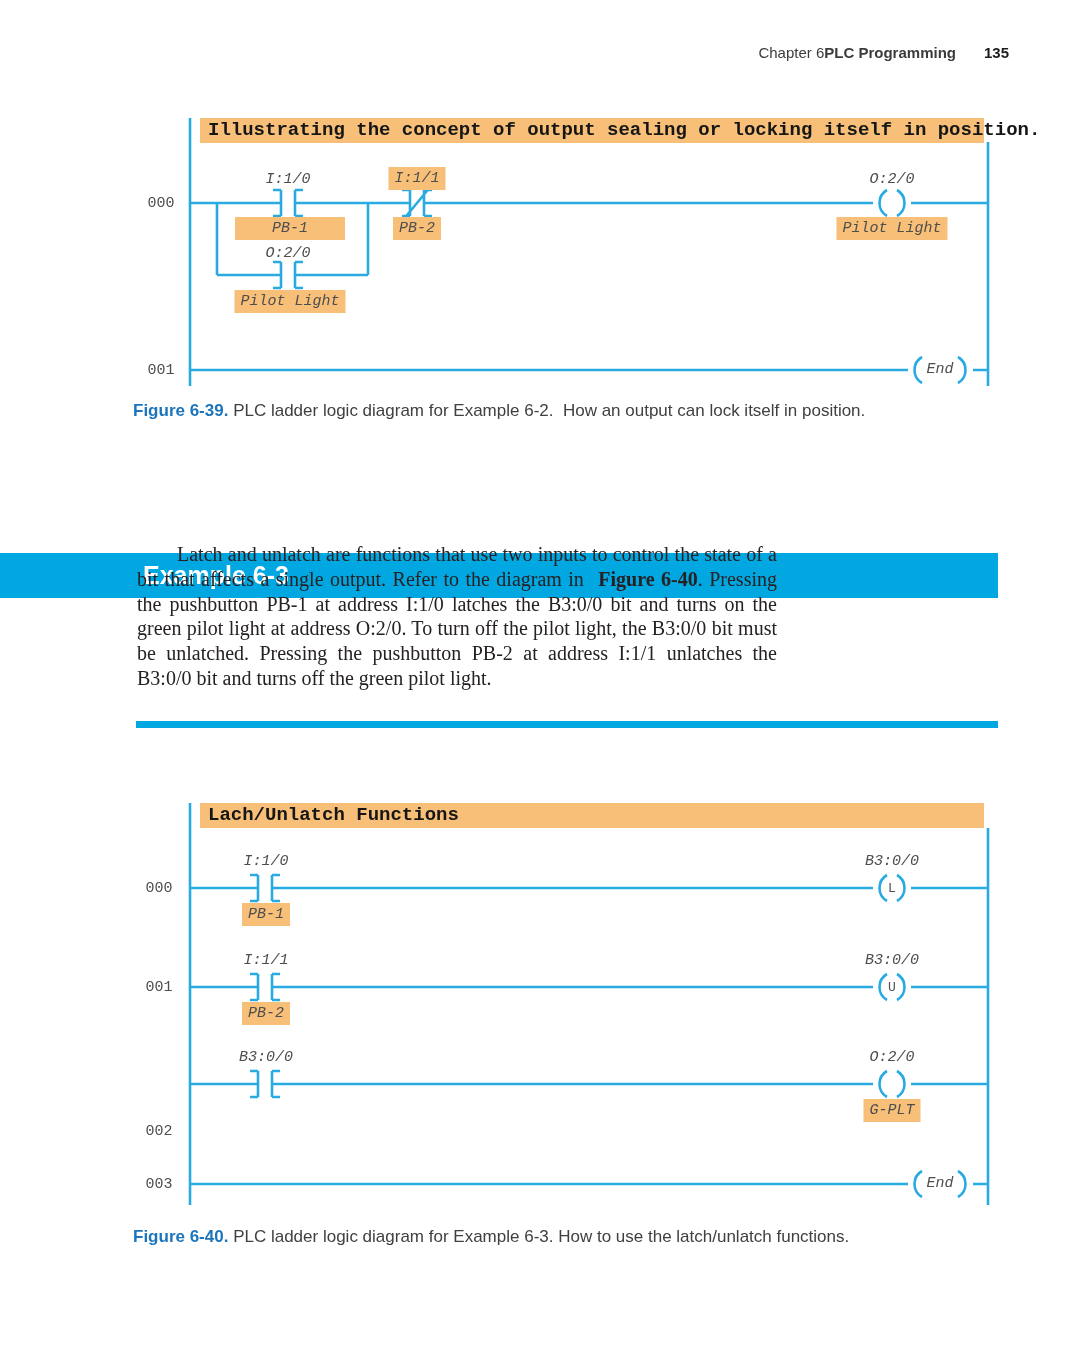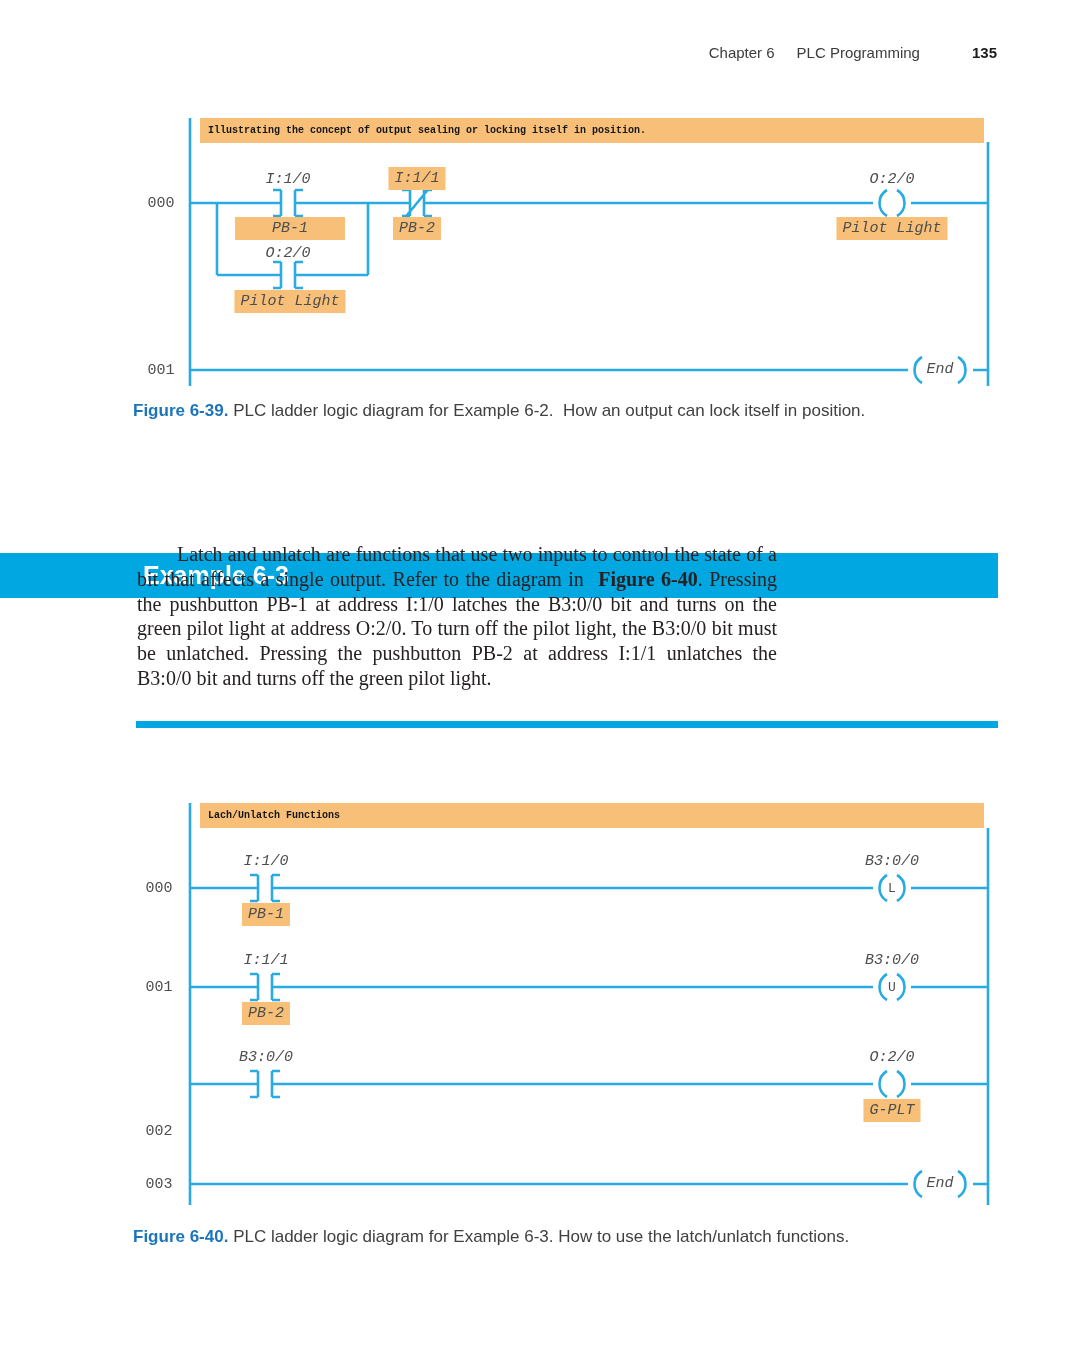--- a/index.html
+++ b/index.html
@@ -6,33 +6,33 @@
     --ladder-blue:#29ABE2;
     --highlight-orange:#F7BF77;
     --banner-blue:#00A7E1;
     --caption-blue:#1C75BC;
   }
   html,body{margin:0;padding:0;background:#ffffff;}
   .page{position:relative;width:1088px;height:1361px;background:#fff;overflow:hidden;
         font-family:"Liberation Sans",sans-serif;}
 
   
-  .page-header{position:absolute;top:44px;left:0;width:997px;display:flex;justify-content:flex-end;
+  .page-header{position:absolute;top:44px;left:12px;width:997px;display:flex;justify-content:flex-end;
                align-items:baseline;font-size:15px;color:#3c3c3c;}
-  .page-header .sect{margin-left:22px;}
-  .page-header .pagenum{margin-left:52px;font-weight:bold;color:#1c1c1c;}
+  .page-header .sect{font-weight:bold;}
+  .page-header .pagenum{margin-left:28px;font-weight:bold;color:#1c1c1c;}
 
   
   svg.ladder{position:absolute;left:0;top:0;pointer-events:none;}
   svg.ladder path{stroke:var(--ladder-blue);stroke-width:2.6;fill:none;}
 
   
   .titlebar{position:absolute;left:200px;width:784px;height:25px;line-height:25px;
             background:var(--highlight-orange);font-family:"Liberation Mono",monospace;
-            font-weight:bold;font-size:10px;color:#161616;padding-left:8px;box-sizing:border-box;
+            font-weight:bold;font-size:19px;color:#161616;padding-left:8px;box-sizing:border-box;
             white-space:nowrap;}
 
   
   .lbl{position:absolute;transform:translateX(-50%);font-family:"Liberation Mono",monospace;
        font-size:15px;line-height:18px;color:#4e4e4e;white-space:nowrap;font-style:italic;}
   .box{background:var(--highlight-orange);padding:2px 6px;line-height:19px;}
   .box-wide{padding:2px 37px;}
   .mid{transform:translate(-50%,-50%);}
   .rungnum{position:absolute;transform:translate(-50%,-50%);font-family:"Liberation Mono",monospace;
            font-size:15px;color:#4e4e4e;}

